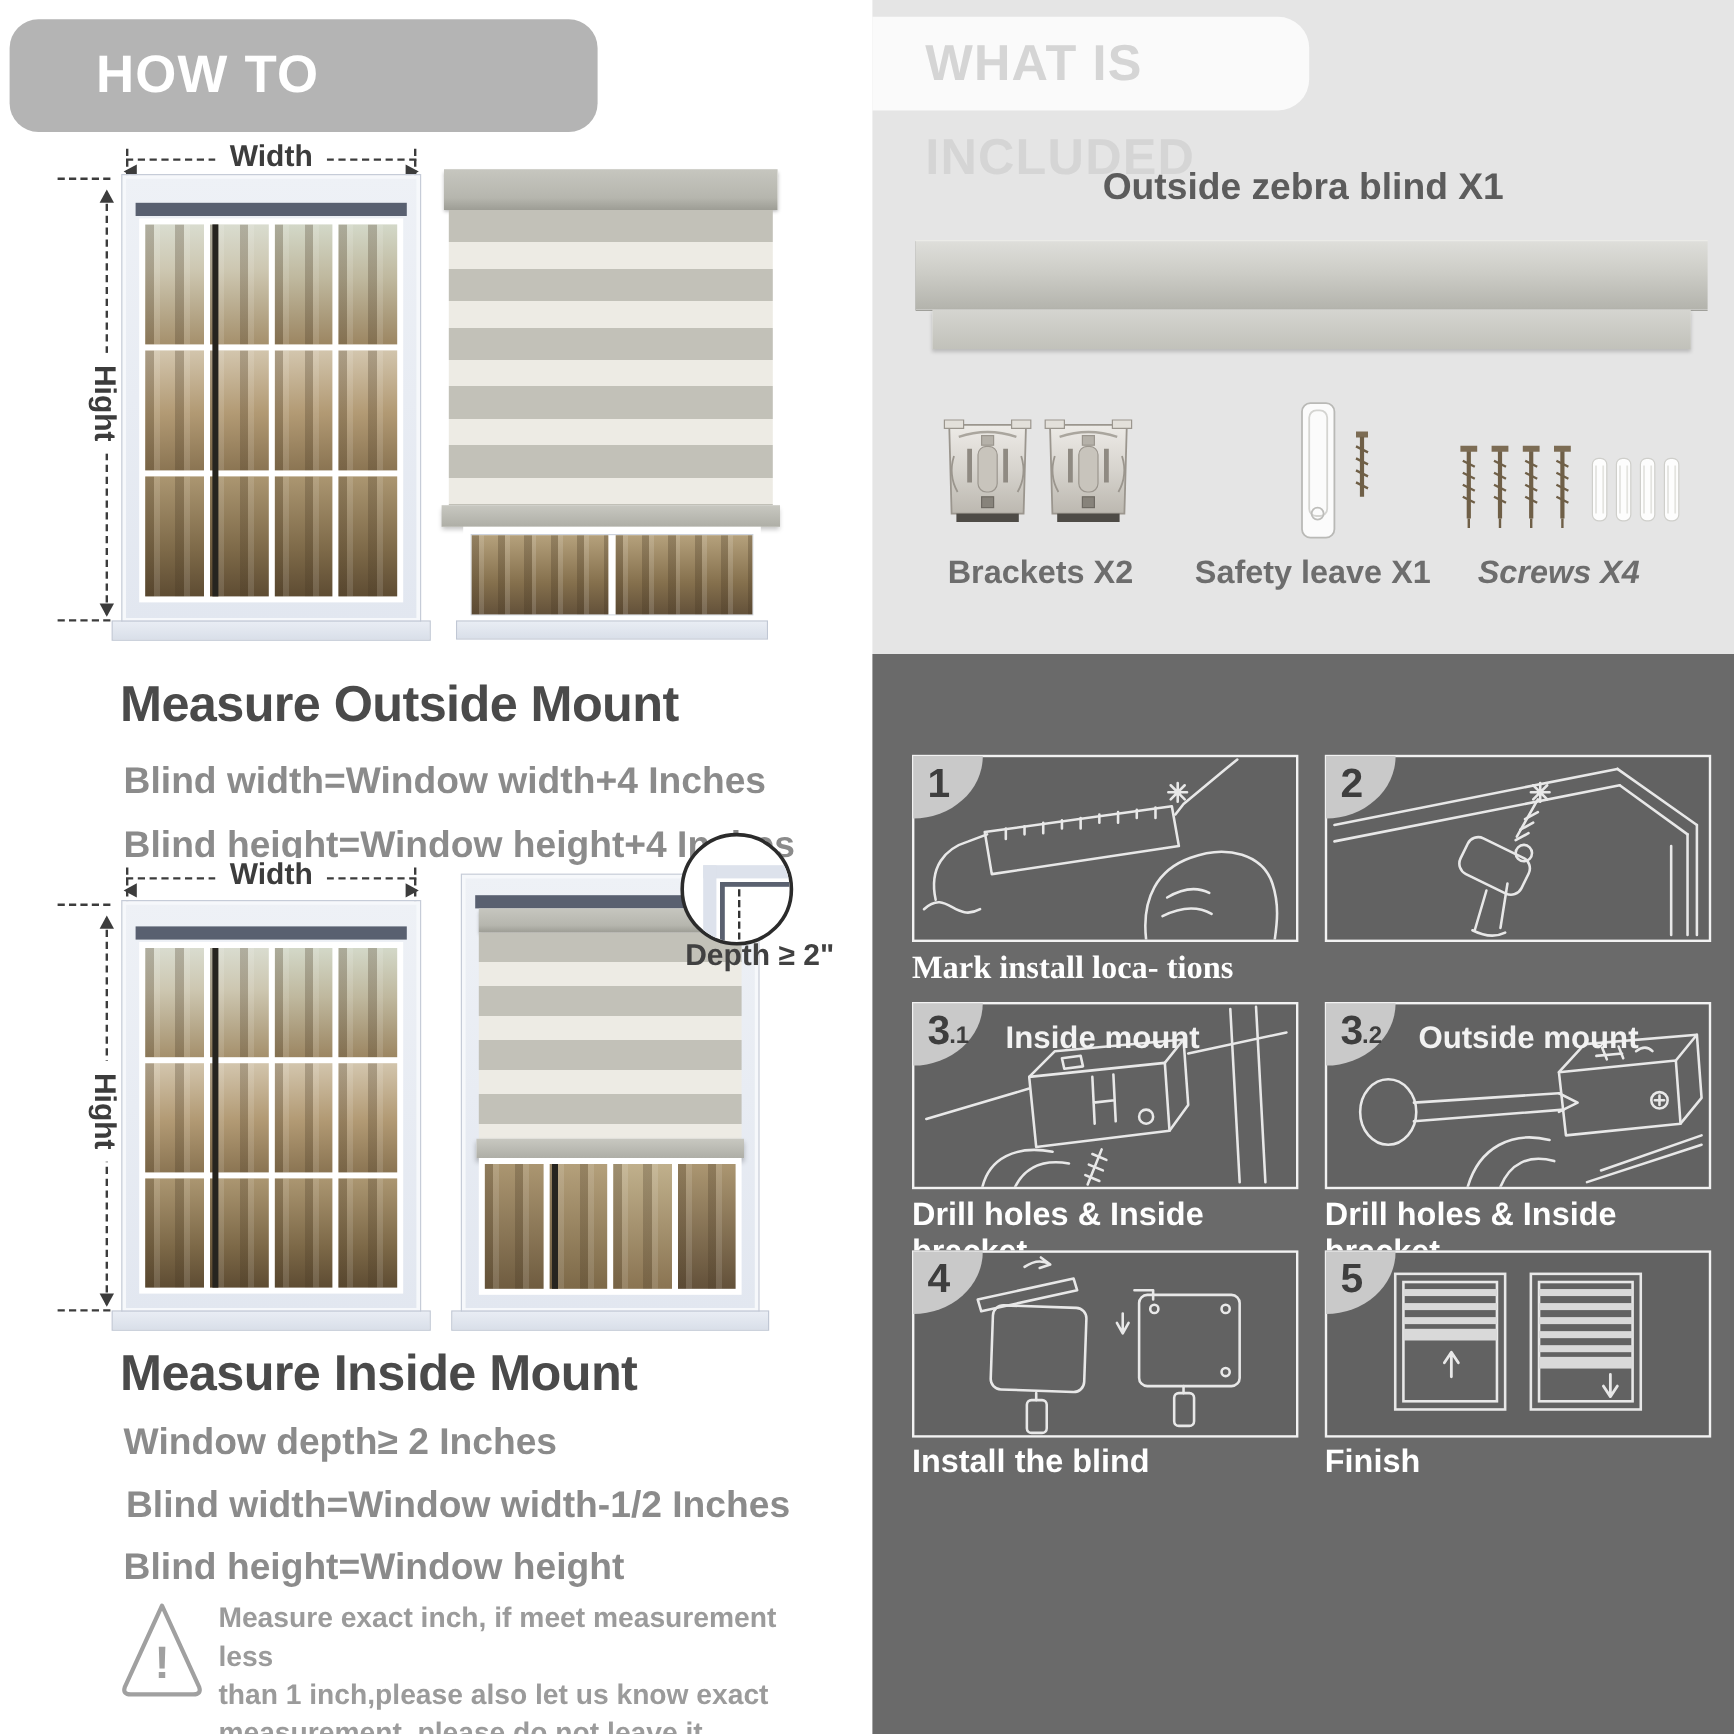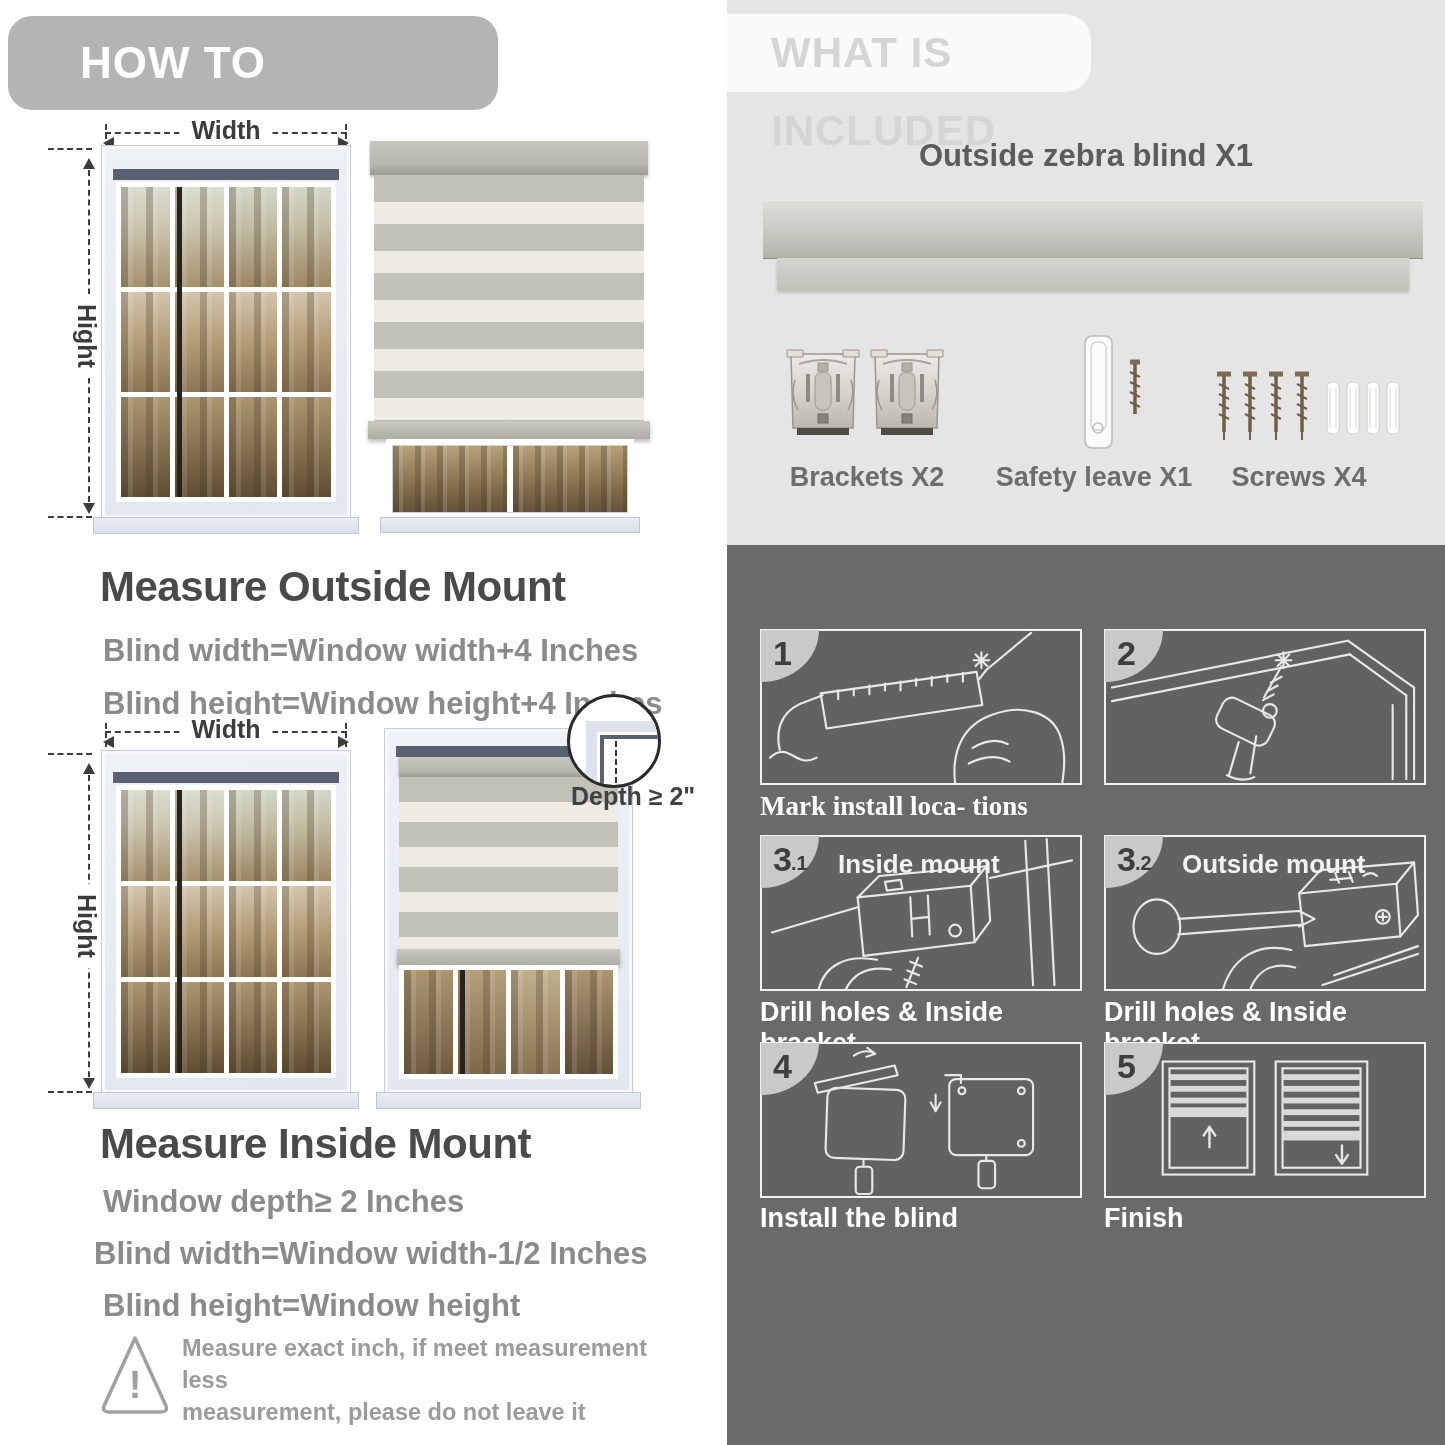--- a/index.html
+++ b/index.html
@@ -211,29 +211,30 @@
 
   <div class="mag" style="left:567px;top:694px;">
     <div class="mf"></div>
     <div class="md"></div>
     <div class="mz"></div>
   </div>
   <div class="abs depth-note" style="left:571px;top:782px;">Depth ≥ 2"</div>
 
   <div class="abs h1" style="left:100px;top:1120px;">Measure Inside Mount</div>
   <div class="abs sub" style="left:103px;top:1184px;">Window depth≥ 2 Inches</div>
-  <div class="abs sub" style="left:94px;top:1236px;">Blind width=Window width-1/2 Inches</div>
+  <div class="abs sub" style="left:105px;top:1236px;">Blind width=Window width-1/2 Inches</div>
   <div class="abs sub" style="left:103px;top:1288px;">Blind height=Window height</div>
 
   <svg class="abs" style="left:98px;top:1332px;" width="74" height="86" viewBox="0 0 74 86">
     <path d="M37,6 L68,74 Q70,80 63,80 L11,80 Q4,80 6,74 Z" fill="none" stroke="#a0a0a0" stroke-width="3.5" stroke-linejoin="round"></path>
     <text x="37" y="66" text-anchor="middle" font-size="38" font-weight="bold" fill="#a0a0a0" font-family="Liberation Sans, sans-serif">!</text>
   </svg>
   <div class="abs warn-text" style="left:182px;top:1332px;width:480px;">
     <div>Measure exact inch, if meet measurement less</div>
+    <div>than 1 inch,please also let us know exact</div>
     <div>measurement, please do not leave it</div>
   </div>
 
   <div class="abs right-top">
     <div class="banner-wii">WHAT IS INCLUDED</div>
     <div class="product-label">Outside zebra blind X1</div>
 
     <div class="headrail-main"></div>
     <div class="headrail-sub"></div>
 
@@ -284,21 +285,21 @@
         <rect x="118" y="16" width="12" height="52" rx="5" fill="rgba(255,255,255,0.9)" stroke="#cfcfcb"></rect>
         <path d="M121,22 v40 M127,22 v40" stroke="#e4e4e0" stroke-width="1.5"></path>
       </g>
       <use href="#anc" x="20"></use>
         <use href="#anc" x="40"></use>
         <use href="#anc" x="60"></use>
     </svg>
 
     <div class="part-label" style="left:40px;width:200px;">Brackets X2</div>
     <div class="part-label" style="left:252px;width:230px;">Safety leave X1</div>
-    <div class="part-label" style="left:472px;width:200px;">Screws X4</div>
+    <div class="part-label" style="left:472px;width:200px;font-style:italic;">Screws X4</div>
   </div>
 
   <div class="abs right-bottom">
 
     <div class="step-panel" style="left:33px;top:84px;">
       <svg class="art" viewBox="0 0 322 156">
         <g stroke="#e8e8e8" stroke-width="2.2" fill="none" stroke-linecap="round" stroke-linejoin="round">
           <path d="M16,122 C10,94 24,78 44,72 L60,66"></path>
           <path d="M6,130 C26,112 32,142 54,130"></path>
           <path d="M58,64 L218,42 L224,76 L64,100 Z"></path>

